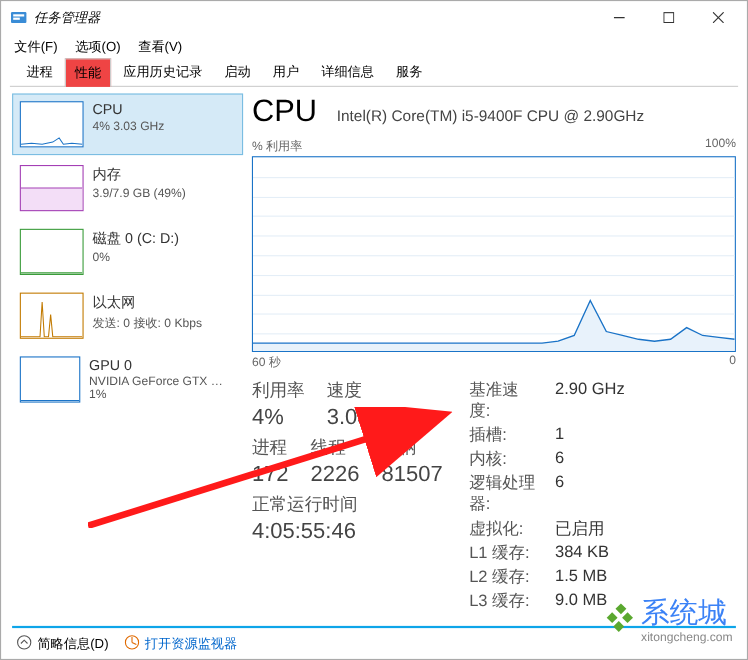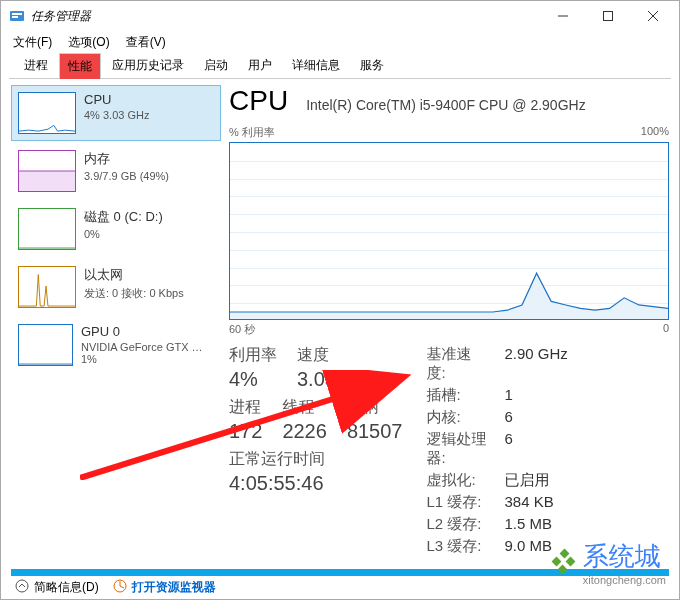--- a/index.html
+++ b/index.html
@@ -33,23 +33,23 @@
 .big-chart svg.line { position: absolute; inset: 0; width: 100%; height: 100%; }
 .chart-bottom { display: flex; justify-content: space-between; font-size: 11px; color: #666; margin-top: 2px; margin-bottom: 8px; }
 .stats { display: flex; gap: 24px; }
 .stat-col { display: flex; flex-direction: column; gap: 2px; }
 .stat-label { font-size: 16px; color: #555; }
 .stat-value { font-size: 20px; color: #444; margin-bottom: 6px; }
 .kv-col { display: flex; flex-direction: column; gap: 3px; font-size: 15px; }
 .kv { display: flex; gap: 18px; }
 .kv .k { width: 60px; color: #555; }
 .kv .v { color: #333; }
-.footer { height: 30px; border-top: 7px solid #0ea5e9; margin: 0 10px; display: flex; align-items: center; gap: 14px; padding: 0 4px; }
+.footer { height: 30px; border-top: 2px solid #0ea5e9; margin: 0 10px; display: flex; align-items: center; gap: 14px; padding: 0 4px; }
 .footer-link { display: flex; align-items: center; gap: 5px; font-size: 12px; cursor: pointer; }
-.footer-link.blue { color: #0066cc; font-weight: bold; }
+.footer-link.blue { color: #0066cc; }
 .arrow-annotation { position: absolute; left: 80px; top: 370px; pointer-events: none; z-index: 50; }
 .watermark { position: absolute; right: 14px; bottom: 14px; display: flex; align-items: center; gap: 6px; font-size: 16px; color: #555; z-index: 60; }
 .watermark .wm-icon { width: 30px; height: 30px; }
 .watermark .cn { font-size: 26px; color: #3b82f6; }
 .watermark .en { font-size: 11px; color: #888; }
 </style>
 </head>
 <body>
 
 <div class="window">

